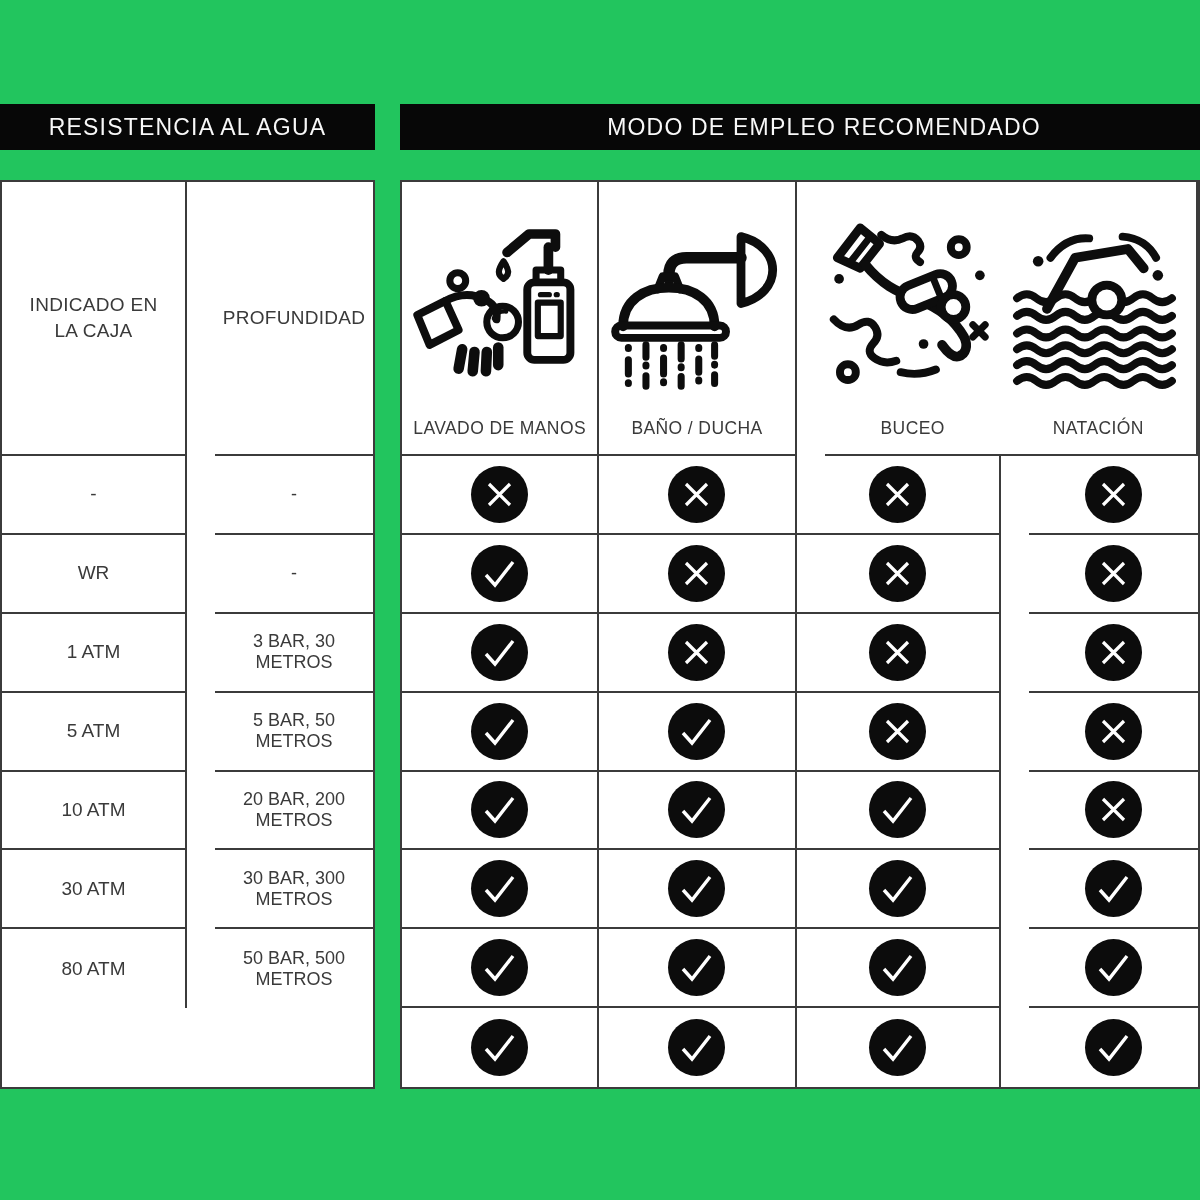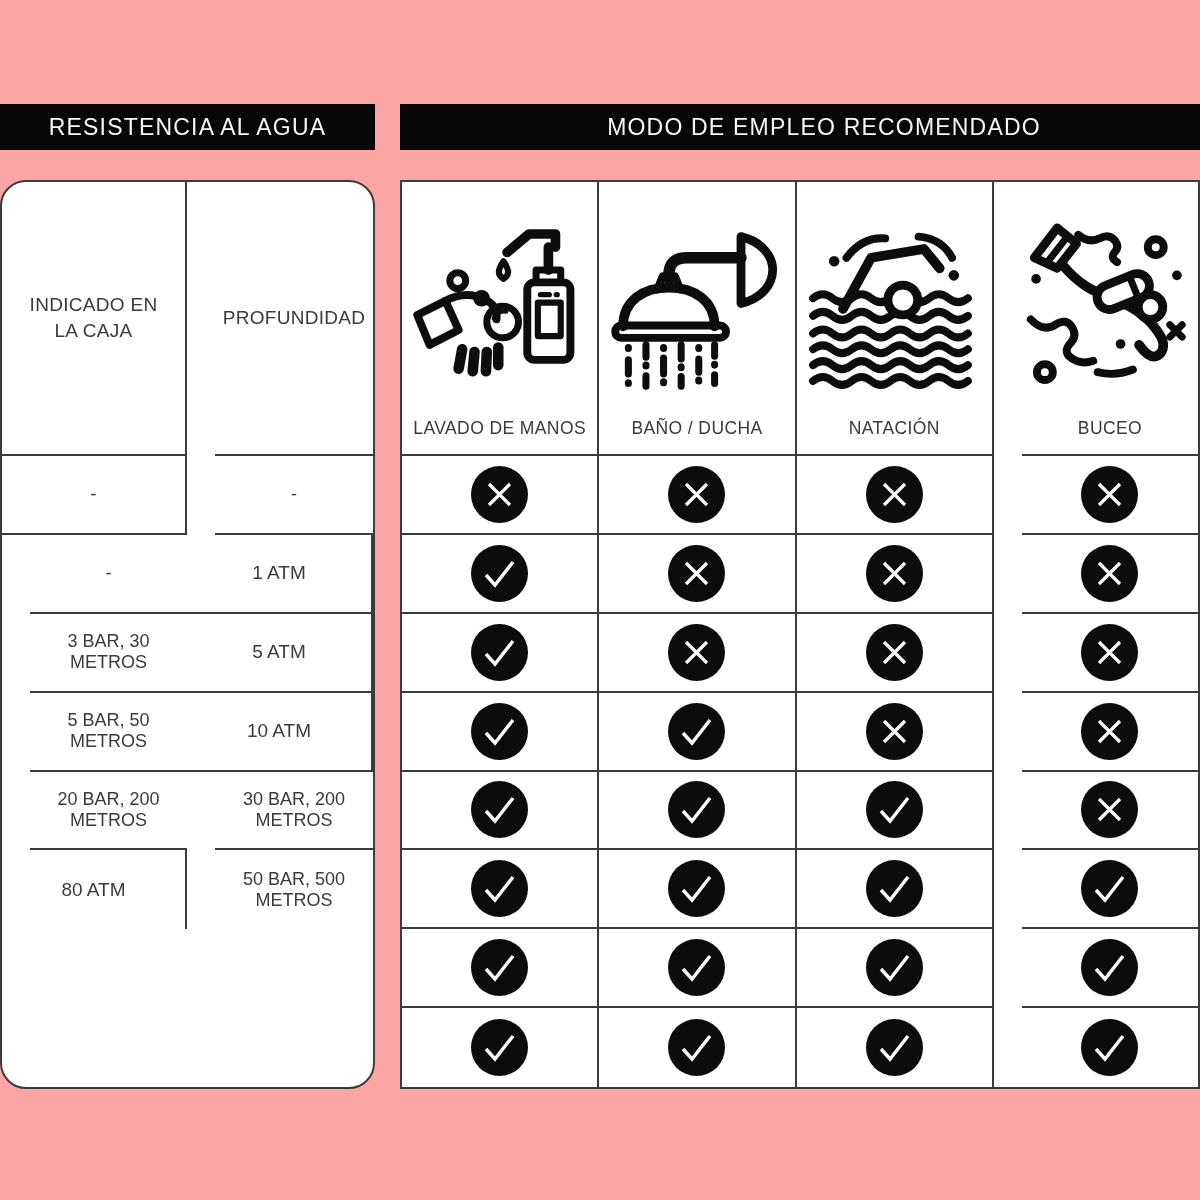--- a/index.html
+++ b/index.html
@@ -1,29 +1,29 @@
 <!DOCTYPE html>
 <html><head>
 <meta charset="utf-8">
 <style>
   html,body{margin:0;padding:0;background:#ffffff;}
   body{font-family:"Liberation Sans","DejaVu Sans",sans-serif;}
-  .canvas{position:relative;width:1200px;height:1200px;background:#fca5a5;overflow:hidden;}
+  .canvas{position:relative;width:1200px;height:1200px;background:#22c55e;overflow:hidden;}
 
   
   .bar{position:absolute;top:104px;height:46px;background:#070707;color:#f8f8f8;
        display:flex;align-items:center;justify-content:center;
        font-size:23px;letter-spacing:1.2px;font-weight:400;}
   .bar-left{left:0;width:375px;}
   .bar-right{left:400px;width:800px;padding-left:24px;}
 
   
   .tbl{position:absolute;top:180px;height:909px;background:#fff;border:2px solid #3b3b3b;
        display:grid;box-sizing:border-box;}
-  .tbl-left{left:0;width:375px;grid-template-columns:185px 1fr;grid-template-rows:274px repeat(8,1fr);border-radius:26px;}
+  .tbl-left{left:0;width:375px;grid-template-columns:185px 1fr;grid-template-rows:274px repeat(8,1fr);}
   .tbl-right{left:400px;width:800px;grid-template-columns:repeat(4,1fr);grid-template-rows:274px repeat(8,1fr);}
 
   .cell{border-right:2px solid #3b3b3b;border-bottom:2px solid #3b3b3b;
         display:flex;align-items:center;justify-content:center;
         color:#3a3a3a;font-size:19px;text-align:center;box-sizing:border-box;}
   .last-col{border-right:none;margin-left:28px;}
   .last-row{border-bottom:none;}
   .depth{font-size:18px;}
   .head-cell span{display:inline-block;max-width:152px;line-height:1.35;letter-spacing:.3px;}
 
@@ -53,33 +53,35 @@
     <div class="cell head-cell">
         <span>INDICADO EN LA CAJA</span>
       </div>
     <div class="cell head-cell last-col">
         <span>PROFUNDIDAD</span>
       </div>
 
     <div class="cell">-</div>
     <div class="cell depth last-col">-</div>
 
+    <div class="cell">WR</div>
     <div class="cell depth last-col">-</div>
 
     <div class="cell">1 ATM</div>
     <div class="cell depth last-col">3 BAR, 30 METROS</div>
 
     <div class="cell">5 ATM</div>
     <div class="cell depth last-col">5 BAR, 50 METROS</div>
 
     <div class="cell">10 ATM</div>
 
     <div class="cell depth last-col">20 BAR, 200 METROS</div>
 
-    <div class="cell depth last-col">30 BAR, 200 METROS</div>
+    <div class="cell">30 ATM</div>
+    <div class="cell depth last-col">30 BAR, 300 METROS</div>
 
     <div class="cell last-row">80 ATM</div>
     <div class="cell depth last-col last-row">50 BAR, 500 METROS</div>
   </div>
 
   <div class="tbl tbl-right">
 
     <div class="cell icon-cell">
       <div class="icon-box">
         <svg width="176" height="196" viewBox="0 0 200 220">
@@ -122,42 +124,20 @@
             <line x1="62" y1="164" x2="62" y2="206" stroke-width="8" stroke-dasharray="1 11 18 9"></line>
             <line x1="82" y1="161" x2="82" y2="208" stroke-width="8" stroke-dasharray="16 9 1 10"></line>
             <line x1="102" y1="164" x2="102" y2="206" stroke-width="8" stroke-dasharray="1 12 15 9"></line>
             <line x1="120" y1="161" x2="120" y2="205" stroke-width="8" stroke-dasharray="13 9 1 11"></line>
           </g>
         </svg>
       </div>
       <div class="icon-label">BAÑO / DUCHA</div>
     </div>
 
-    <div class="cell icon-cell">
-      <div class="icon-box">
-        <svg width="176" height="196" viewBox="0 0 200 220">
-          <g class="ico">
-            <path d="M46 62 Q64 38 90 40" stroke-width="9"></path>
-            <path d="M128 38 Q154 40 166 62" stroke-width="9"></path>
-            <circle cx="32" cy="66" r="6" fill="#0d0d0d" stroke="none"></circle>
-            <circle cx="168" cy="82" r="6" fill="#0d0d0d" stroke="none"></circle>
-            <path d="M8 108 q11 -9 22 0 t22 0 t22 0 t22 0 t22 0 t22 0 t22 0 t22 0" stroke-width="9"></path>
-            <path d="M8 128 q11 -9 22 0 t22 0 t22 0 t22 0 t22 0 t22 0 t22 0 t22 0" stroke-width="9"></path>
-            <path d="M42 120 L74 62 L134 52 L152 74" stroke-width="11"></path>
-            <circle cx="110" cy="110" r="17" fill="#ffffff" stroke-width="10"></circle>
-            <path d="M8 148 q11 -9 22 0 t22 0 t22 0 t22 0 t22 0 t22 0 t22 0 t22 0" stroke-width="9"></path>
-            <path d="M8 166 q11 -9 22 0 t22 0 t22 0 t22 0 t22 0 t22 0 t22 0 t22 0" stroke-width="9"></path>
-            <path d="M8 184 q11 -9 22 0 t22 0 t22 0 t22 0 t22 0 t22 0 t22 0 t22 0" stroke-width="9"></path>
-            <path d="M8 202 q11 -9 22 0 t22 0 t22 0 t22 0 t22 0 t22 0 t22 0 t22 0" stroke-width="9"></path>
-          </g>
-        </svg>
-      </div>
-      <div class="icon-label">NATACIÓN</div>
-    </div>
-
     <div class="cell icon-cell last-col">
       <div class="icon-box">
         <svg width="176" height="196" viewBox="0 0 200 220">
           <g class="ico">
             <path d="M14 62 L40 28 L62 46 L40 74 Z" stroke-width="10"></path>
             <path d="M28 68 L50 40" stroke-width="8"></path>
             <path d="M46 70 C64 92 80 100 106 110 C132 120 148 134 158 152 C163 162 160 172 152 174 C145 176 138 168 133 161" stroke-width="11"></path>
             <g transform="rotate(-22 116 100)">
               <rect x="84" y="86" width="62" height="28" rx="14" stroke-width="10" fill="#ffffff"></rect>
               <line x1="128" y1="88" x2="128" y2="112" stroke-width="8"></line>
@@ -171,20 +151,42 @@
             <circle cx="176" cy="82" r="5.5" fill="#0d0d0d" stroke="none"></circle>
             <circle cx="16" cy="86" r="5.5" fill="#0d0d0d" stroke="none"></circle>
             <circle cx="112" cy="160" r="5.5" fill="#0d0d0d" stroke="none"></circle>
             <path d="M168 138 l14 14 M182 138 l-14 14" stroke-width="8"></path>
           </g>
         </svg>
       </div>
       <div class="icon-label">BUCEO</div>
     </div>
 
+    <div class="cell icon-cell">
+      <div class="icon-box">
+        <svg width="176" height="196" viewBox="0 0 200 220">
+          <g class="ico">
+            <path d="M46 62 Q64 38 90 40" stroke-width="9"></path>
+            <path d="M128 38 Q154 40 166 62" stroke-width="9"></path>
+            <circle cx="32" cy="66" r="6" fill="#0d0d0d" stroke="none"></circle>
+            <circle cx="168" cy="82" r="6" fill="#0d0d0d" stroke="none"></circle>
+            <path d="M8 108 q11 -9 22 0 t22 0 t22 0 t22 0 t22 0 t22 0 t22 0 t22 0" stroke-width="9"></path>
+            <path d="M8 128 q11 -9 22 0 t22 0 t22 0 t22 0 t22 0 t22 0 t22 0 t22 0" stroke-width="9"></path>
+            <path d="M42 120 L74 62 L134 52 L152 74" stroke-width="11"></path>
+            <circle cx="110" cy="110" r="17" fill="#ffffff" stroke-width="10"></circle>
+            <path d="M8 148 q11 -9 22 0 t22 0 t22 0 t22 0 t22 0 t22 0 t22 0 t22 0" stroke-width="9"></path>
+            <path d="M8 166 q11 -9 22 0 t22 0 t22 0 t22 0 t22 0 t22 0 t22 0 t22 0" stroke-width="9"></path>
+            <path d="M8 184 q11 -9 22 0 t22 0 t22 0 t22 0 t22 0 t22 0 t22 0 t22 0" stroke-width="9"></path>
+            <path d="M8 202 q11 -9 22 0 t22 0 t22 0 t22 0 t22 0 t22 0 t22 0 t22 0" stroke-width="9"></path>
+          </g>
+        </svg>
+      </div>
+      <div class="icon-label">NATACIÓN</div>
+    </div>
+
     <div class="cell">
         <div class="mark cross">
           <svg class="g-cross" width="57" height="57" viewBox="0 0 57 57">
             <path d="M18 18 L39 39 M39 18 L18 39" stroke="#fff" stroke-width="3.2" fill="none"></path>
           </svg>
         </div>
       </div>
     <div class="cell">
         <div class="mark cross">
           <svg class="g-cross" width="57" height="57" viewBox="0 0 57 57">

